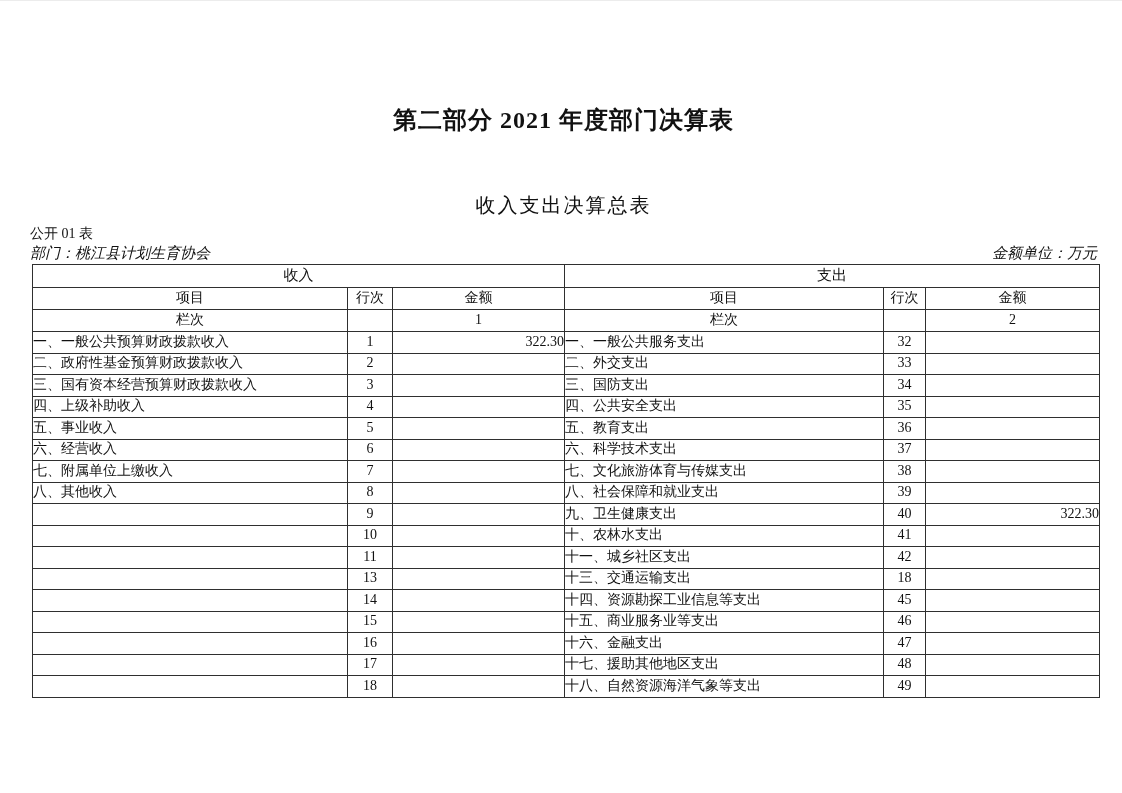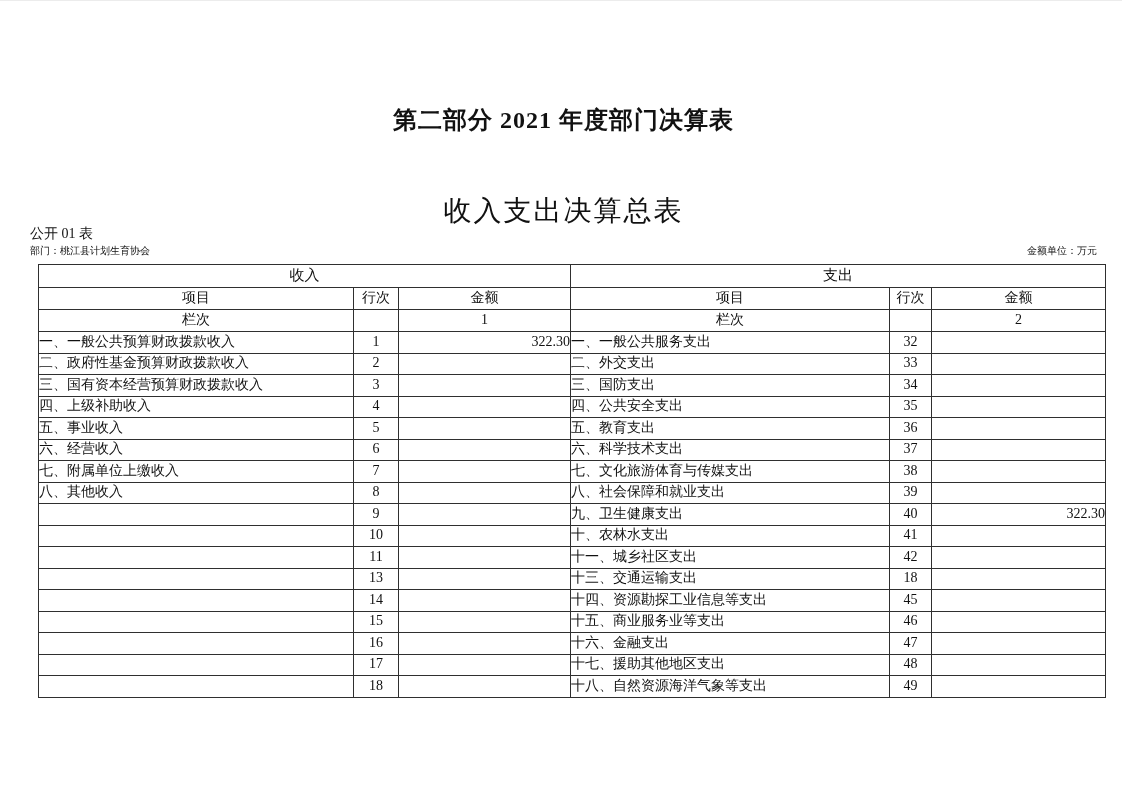--- a/index.html
+++ b/index.html
@@ -12,33 +12,33 @@
     overflow: hidden;
   }
   .page { position: relative; width: 1122px; height: 793px; border-top: 1px solid #ececec; padding-left: 16px; }
 
   .part-title {
     position: absolute; top: 103px; left: 30px; width: 1067px;
     text-align: center; font-size: 24px; font-weight: bold; letter-spacing: 1px;
   }
   .table-title {
     position: absolute; top: 191px; left: 30px; width: 1067px;
-    text-align: center; font-size: 28px; font-weight: normal; letter-spacing: 2px;
+    text-align: center; font-size: 20px; font-weight: normal; letter-spacing: 2px;
   }
   .table-code {
     position: absolute; top: 224px; left: 30px; width: 1067px;
     text-align: left; font-size: 14px;
   }
   .meta-row {
     position: absolute; top: 243px; left: 30px; width: 1067px;
-    display: flex; justify-content: space-between; font-size: 10px;
+    display: flex; justify-content: space-between; font-size: 15px; font-style: italic;
   }
 
   table.budget {
-    position: absolute; top: 263px; left: 38px; width: 1067px;
+    position: absolute; top: 263px; left: 32px; width: 1067px;
     border-collapse: collapse; table-layout: fixed;
     font-size: 14px;
   }
   table.budget td, table.budget th {
     border: 1px solid #2f2f2f;
     padding: 0; line-height: 1.05;
     font-weight: normal; overflow: hidden; white-space: nowrap;
     vertical-align: middle;
   }
   tr.section-row { height: 23px; }

